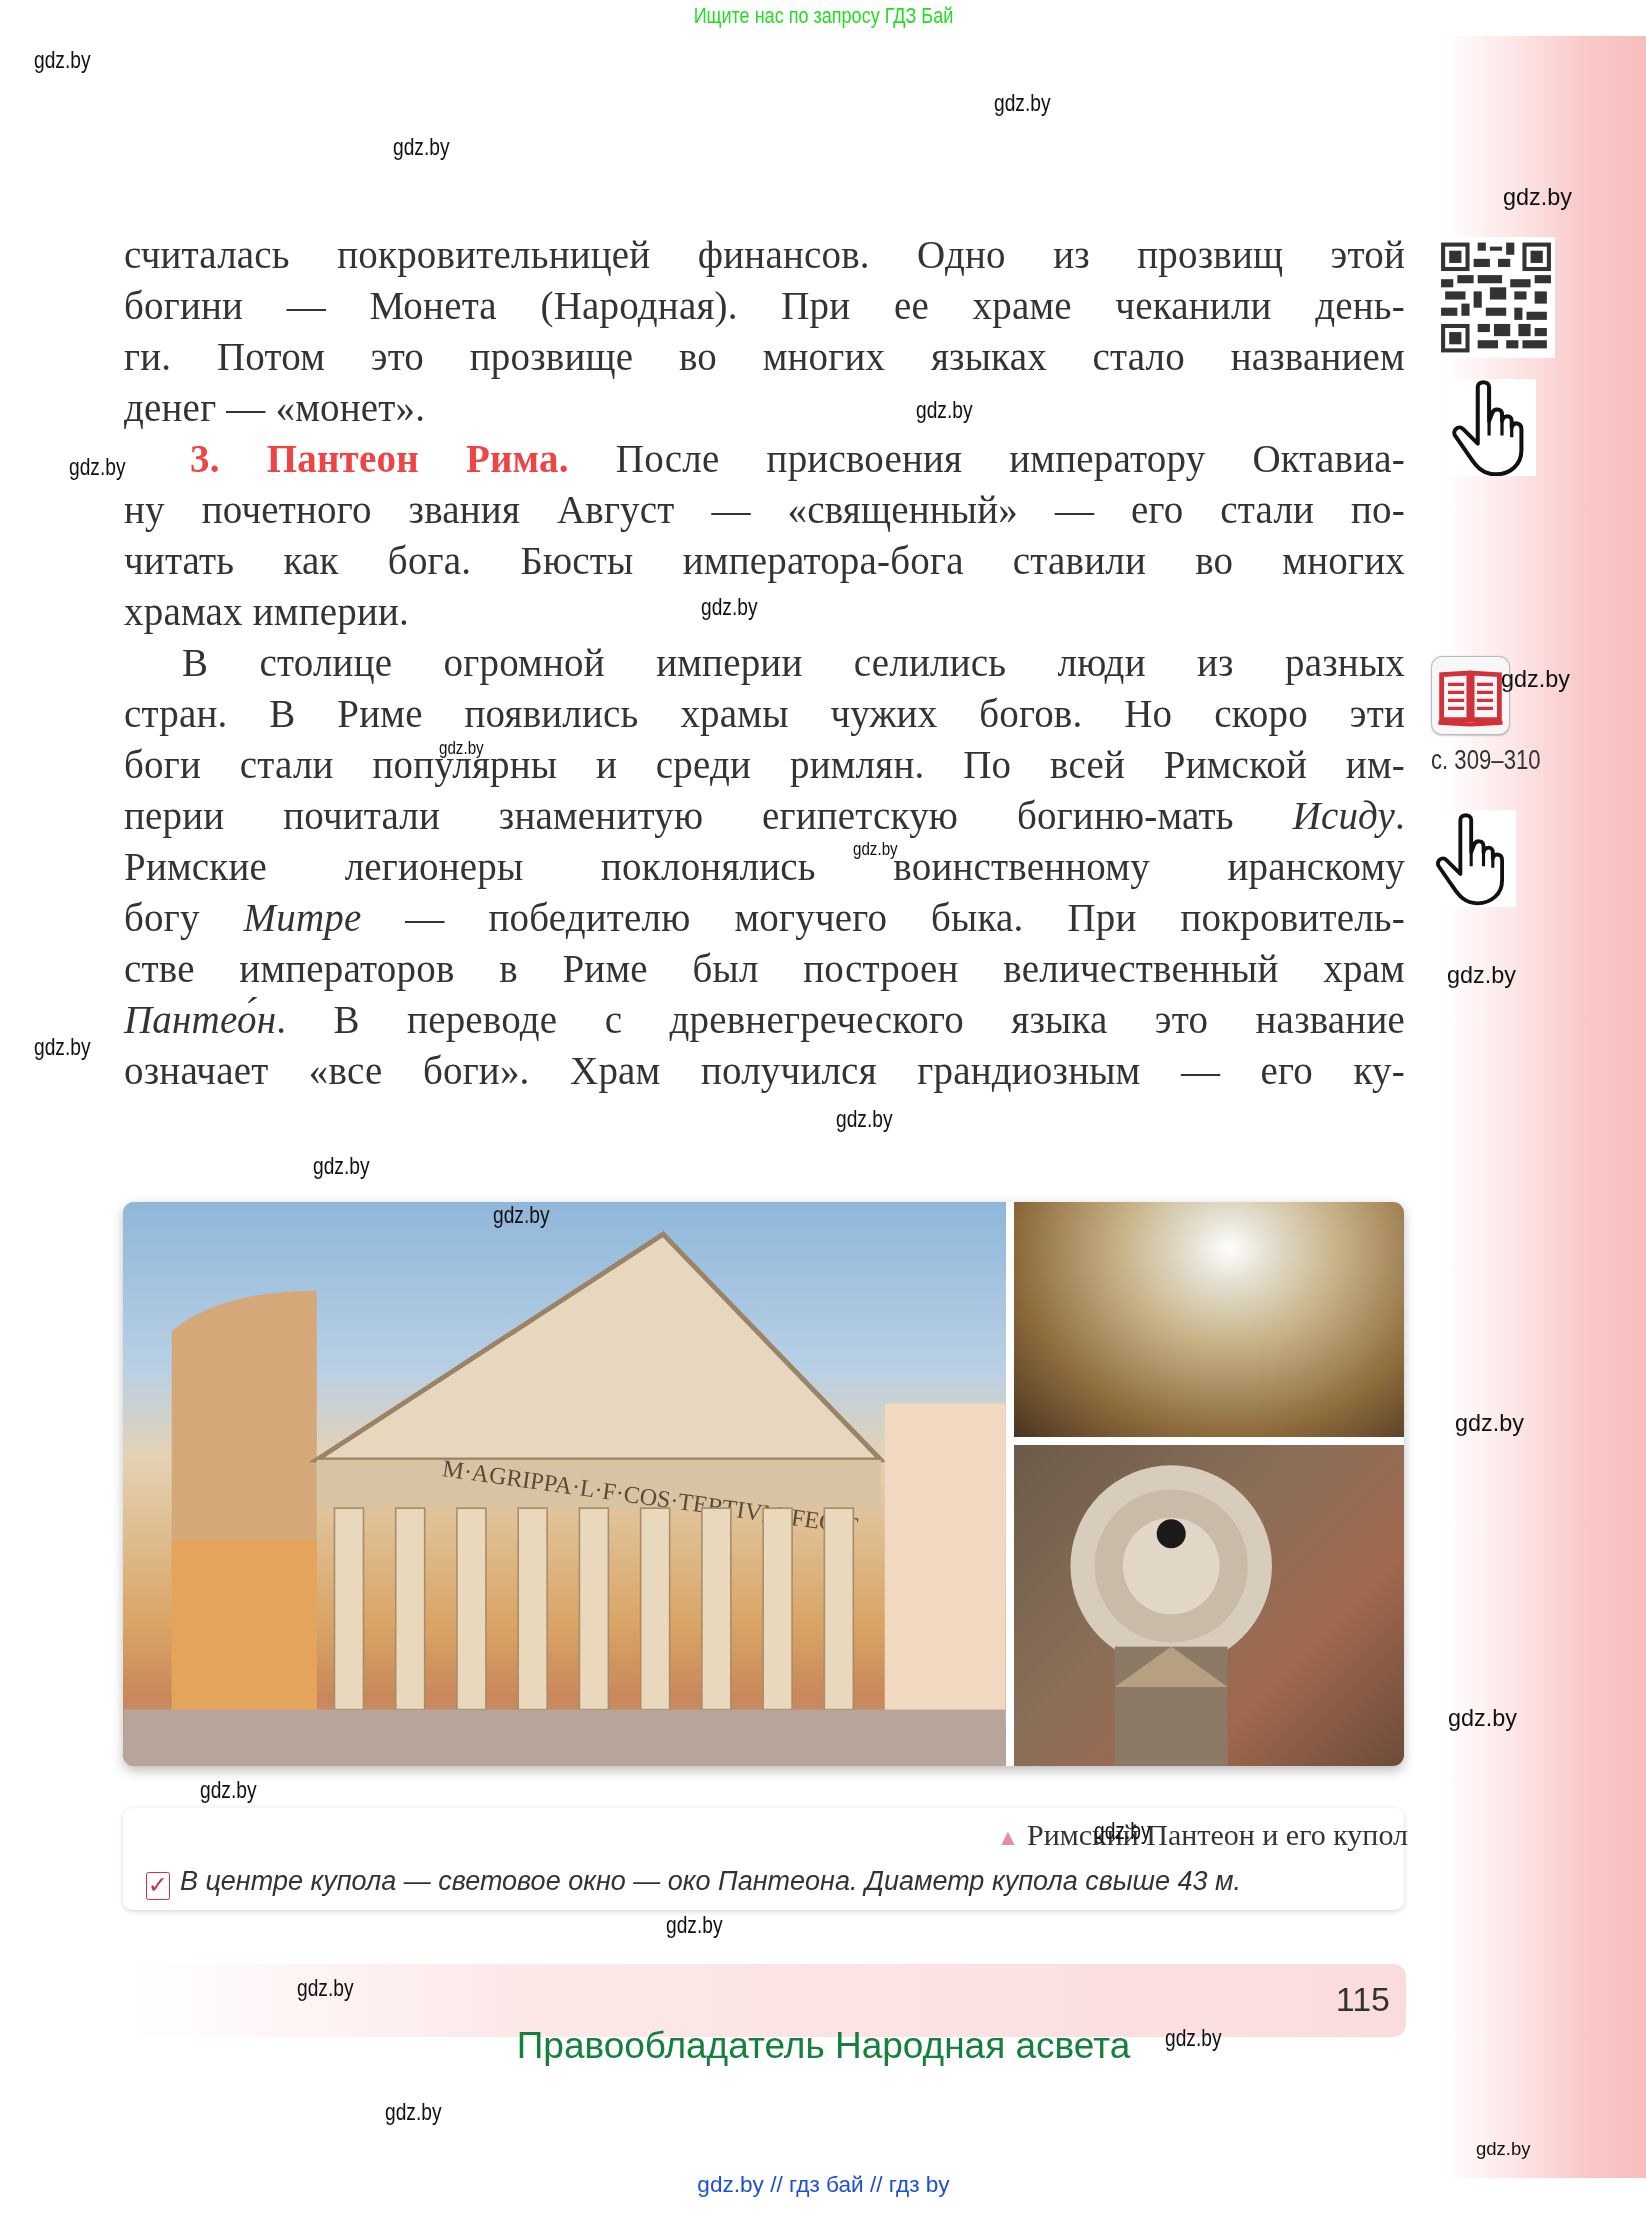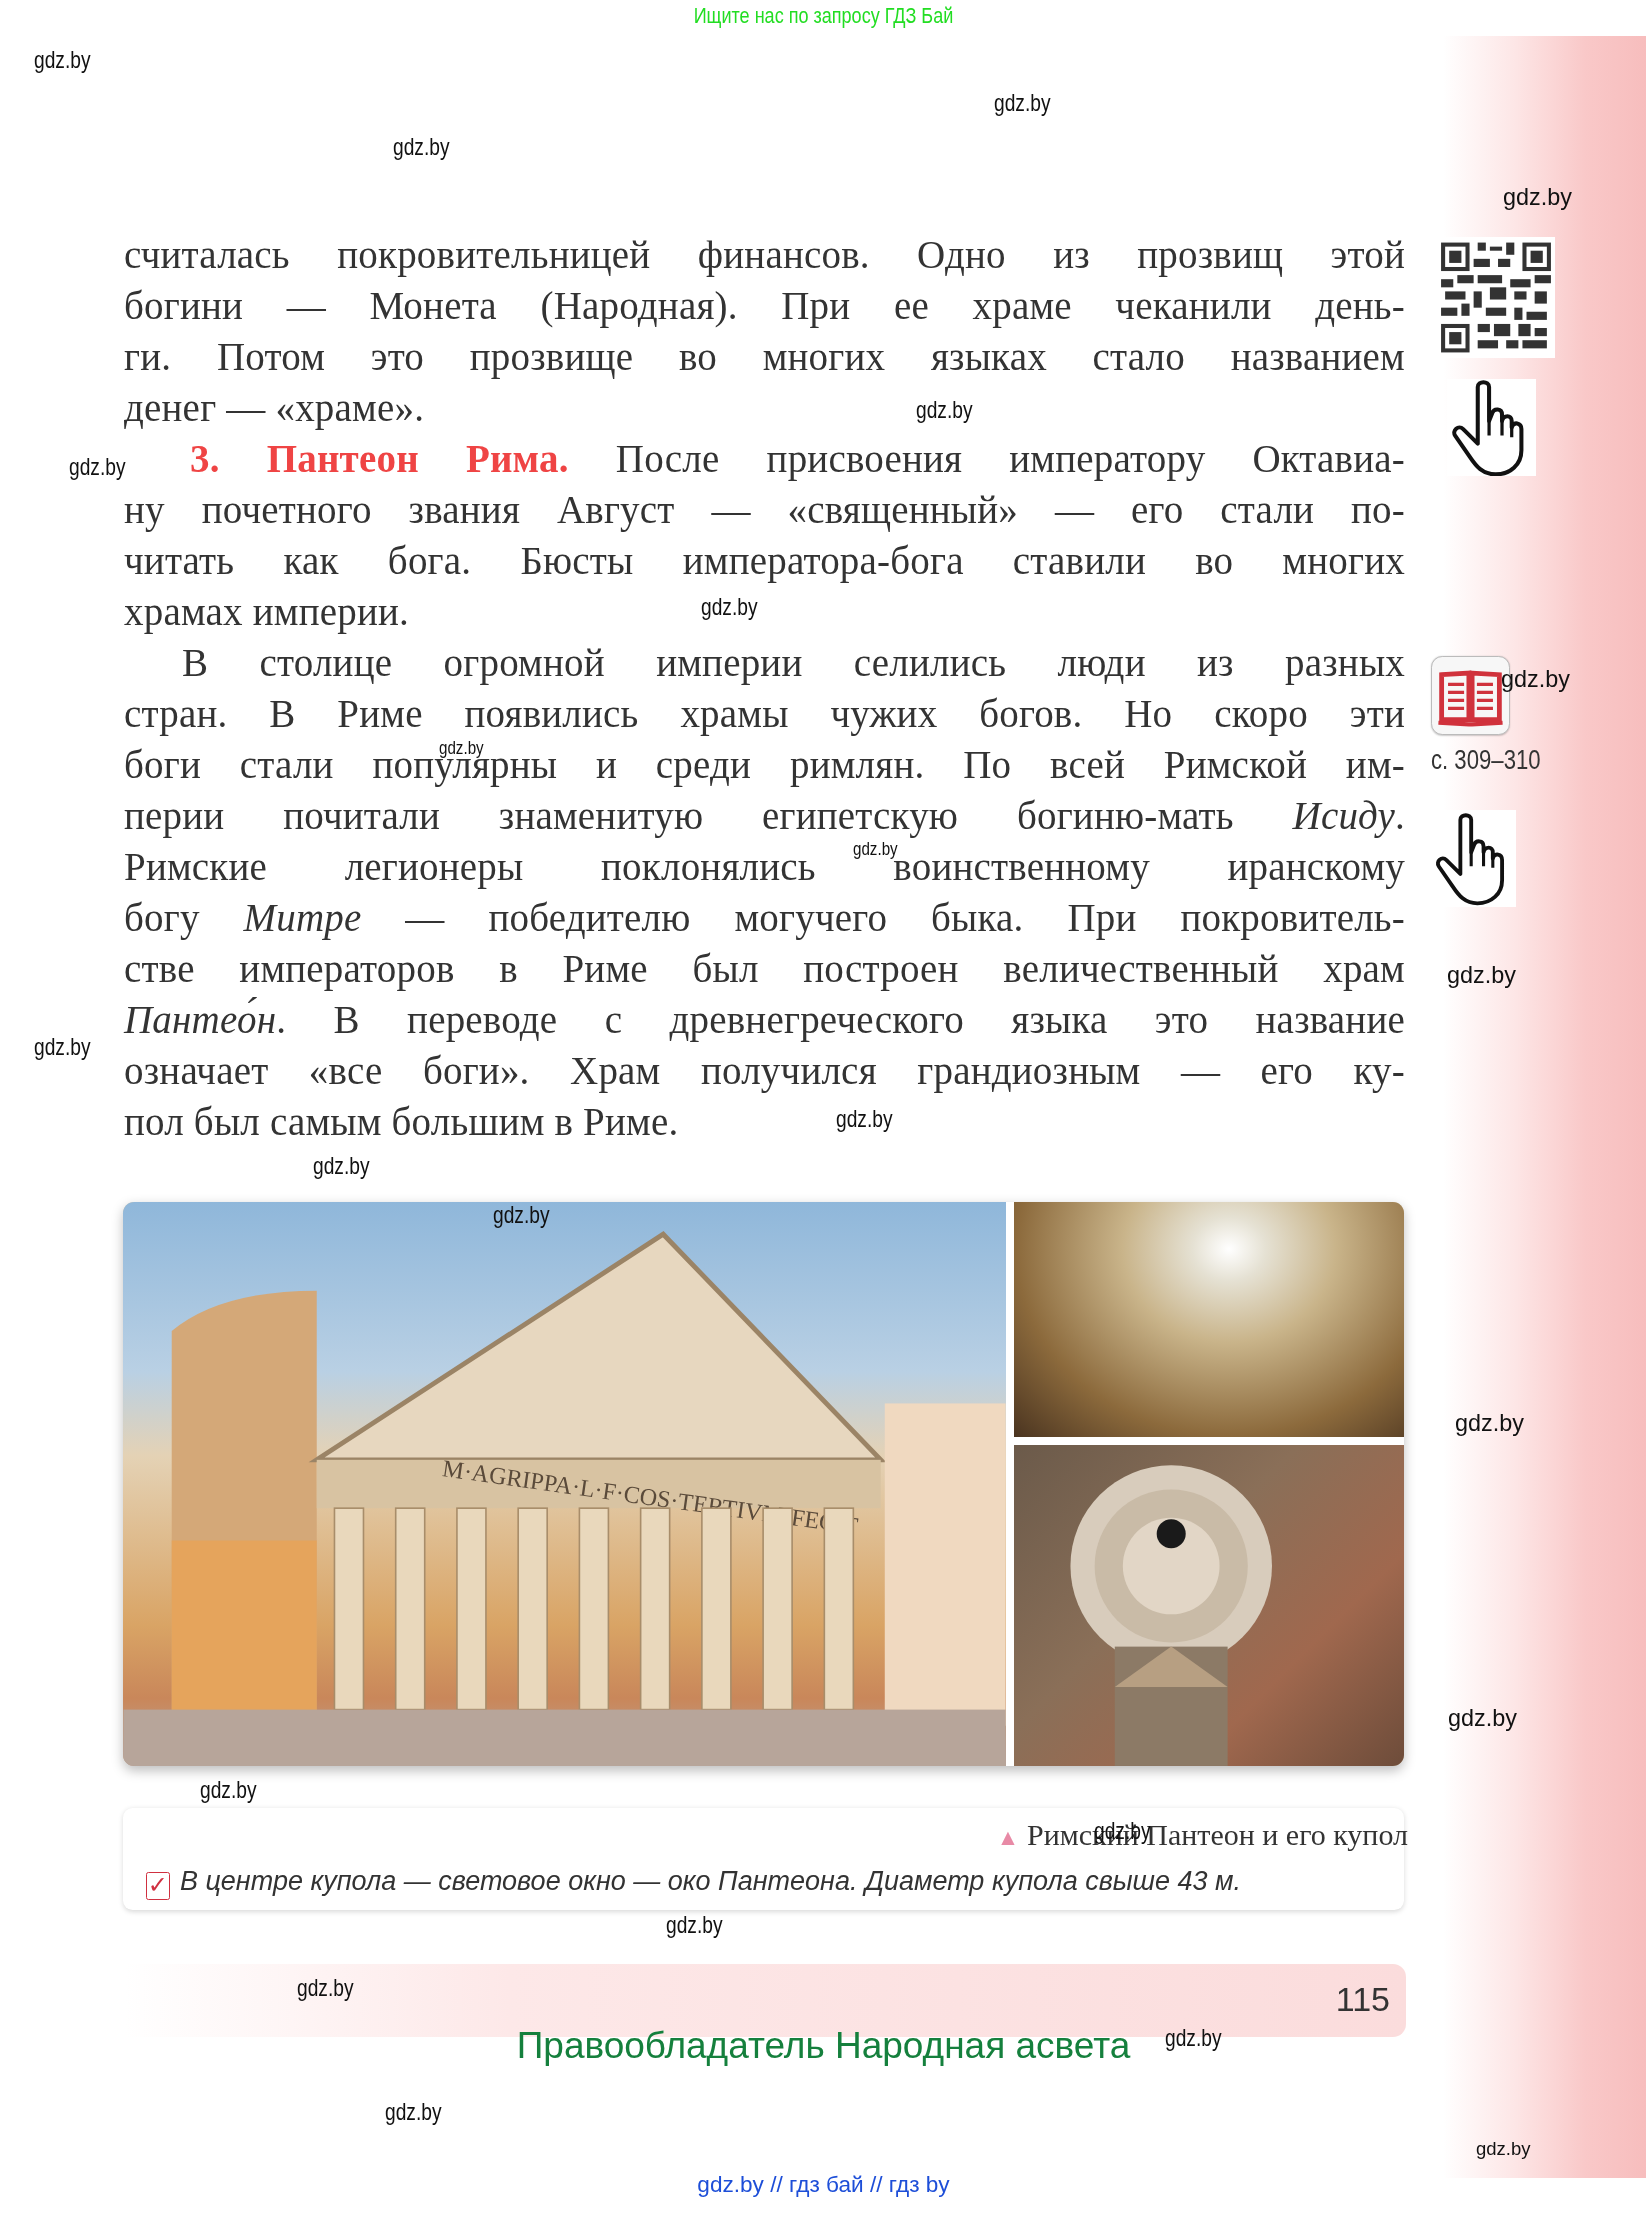--- a/index.html
+++ b/index.html
@@ -179,37 +179,36 @@
   <svg width="85" height="97" viewBox="0 0 110 120">
     <path d="M38 10 C38 2 52 2 52 10 L52 52 L56 42 C58 36 68 36 68 44 L68 52 C70 44 80 44 80 52 L80 60 C82 52 92 54 92 62 L92 88 C92 106 78 118 60 118 C44 118 36 108 28 96 L10 70 C6 64 14 56 20 62 L38 80 Z" fill="#fff" stroke="#111" stroke-width="5" stroke-linejoin="round"></path>
     <path d="M52 52 L52 70 M68 52 L68 70 M80 60 L80 72" stroke="#111" stroke-width="4"></path>
   </svg>
 </div>
 
 <div class="abs body-text">
   <span class="line">считалась покровительницей финансов. Одно из прозвищ этой</span>
   <span class="line">богини — Монета (Народная). При ее храме чеканили день-</span>
   <span class="line">ги. Потом это прозвище во многих языках стало названием</span>
-  <span class="line last">денег — «храме».</span>
+  <span class="line last">денег — «монет».</span>
 
   <span class="line" style="padding-left:66px;"><span class="section-heading">3. Пантеон Рима.</span> <span>После присвоения императору Октавиа-</span></span>
   <span class="line">ну почетного звания Август — «священный» — его стали по-</span>
   <span class="line">читать как бога. Бюсты императора-бога ставили во многих</span>
   <span class="line last">храмах империи.</span>
 
   <span class="line indent">В столице огромной империи селились люди из разных</span>
   <span class="line">стран. В Риме появились храмы чужих богов. Но скоро эти</span>
   <span class="line">боги стали популярны и среди римлян. По всей Римской им-</span>
   <span class="line"><span>перии почитали знаменитую египетскую богиню-мать </span><em>Исиду</em><span>.</span></span>
   <span class="line">Римские легионеры поклонялись воинственному иранскому</span>
   <span class="line"><span>богу </span><em>Митре</em><span> — победителю могучего быка. При покровитель-</span></span>
   <span class="line">стве императоров в Риме был построен величественный храм</span>
   <span class="line"><em>Пантео́н</em><span>. В переводе с древнегреческого языка это название</span></span>
   <span class="line">означает «все боги». Храм получился грандиозным — его ку-</span>
-  <span class="line last">пол был самым большим в Риме.</span>
 </div>
 
 <div class="abs figure">
   <div class="photo-main">
     <svg width="883" height="564" viewBox="0 0 1095 700">
 
       <path d="M60 640 L60 160 Q120 110 240 110 L240 640 Z" fill="#d4a878"></path>
       <path d="M60 420 L240 420 L240 640 L60 640 Z" fill="#e8a255" opacity="0.8"></path>
 
       <polygon points="240,320 670,40 940,320" fill="#e7d7bf" stroke="#9b8466" stroke-width="6"></polygon>

